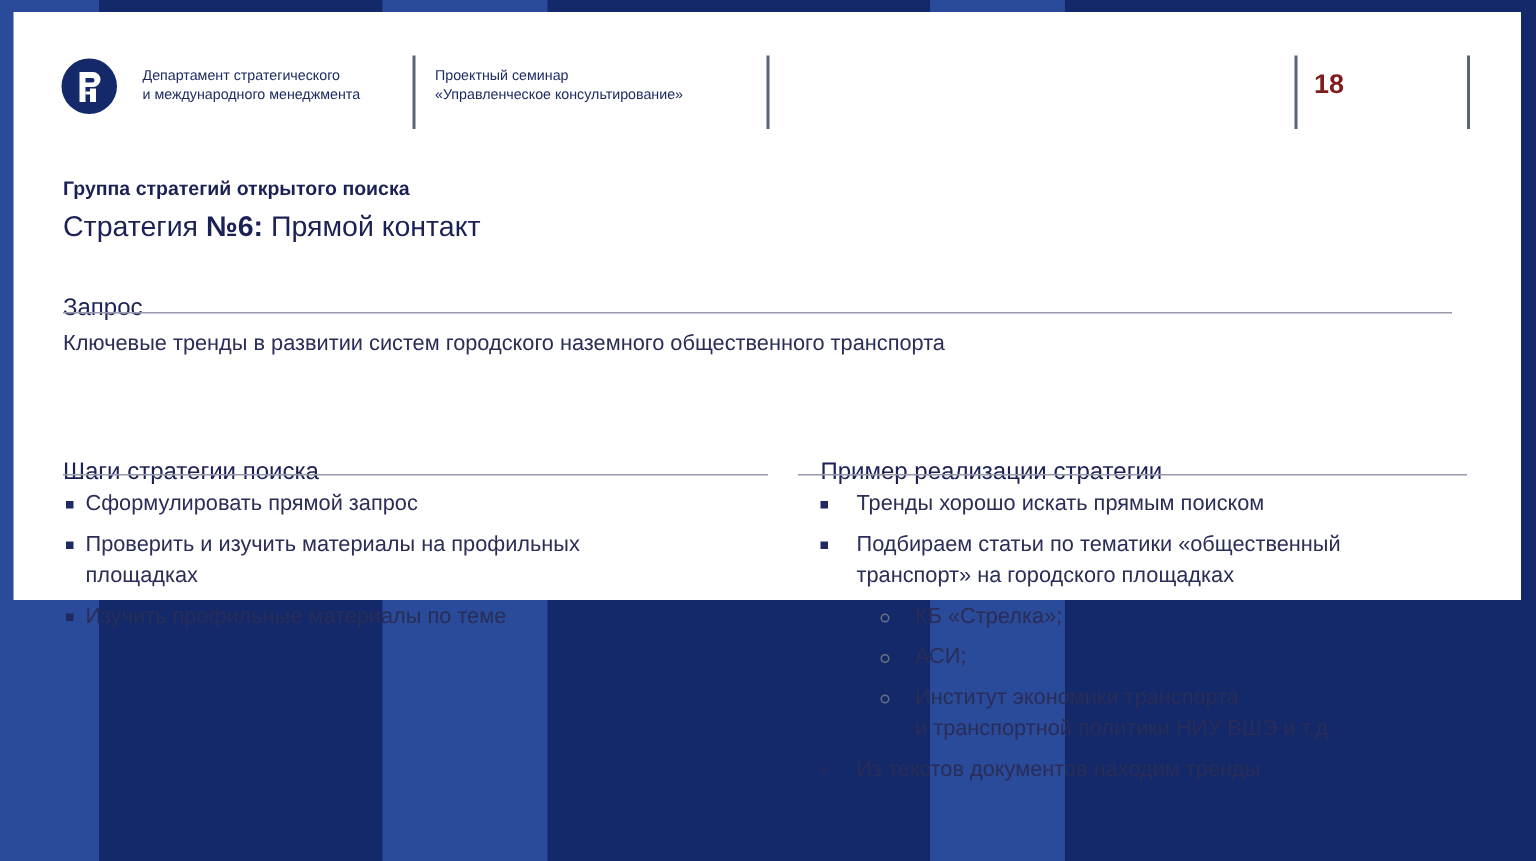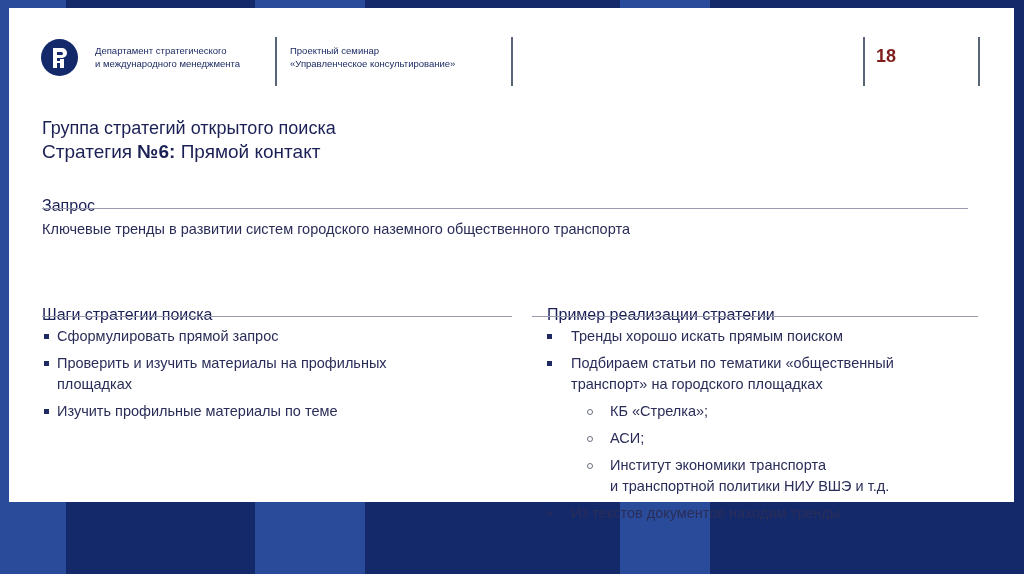--- a/index.html
+++ b/index.html
@@ -7,34 +7,34 @@
       width: 1024px; height: 574px; overflow: hidden; position: relative;
       background: #13296a;
       font-family: "Liberation Sans", "DejaVu Sans", sans-serif;
     }
     .bg-stripe { position: absolute; background: #2a4a9a; }
     .bg-a { left: 0; top: 0; width: 66px; height: 574px; }
     .bg-b { left: 255px; top: 0; width: 110px; height: 574px; }
     .bg-c { left: 620px; top: 0; width: 90px; height: 574px; }
 
     .slide {
-      position: absolute; left: 9px; top: 8px; width: 1005px; height: 494px;
+      position: absolute; left: 9px; top: 8px; width: 1005px; height: 392px;
       background: #ffffff;
     }
     .abs { position: absolute; }
     .logo {
       left: 32px; top: 31px; width: 37px; height: 37px; border-radius: 50%;
       background: #13296a; color: #fff; display: flex; align-items: center; justify-content: center;
     }
     .logo svg { width: 22px; height: 24px; }
     .hdr-text { font-size: 9.5px; line-height: 13px; color: #1d2b63; }
     .vline { width: 2px; background: #5a6478; }
     .page-num { font-size: 18px; font-weight: bold; color: #7f1d1d; }
 
-    .title-group { font-size: 18px; font-weight: normal; color: #1b2055; }
+    .title-group { font-size: 13px; font-weight: bold; color: #1b2055; }
     .title-strategy { font-size: 19px; color: #1b2055; }
     .title-strategy b { font-weight: bold; }
     .h2 { font-size: 16px; font-weight: normal; color: #1b2055; margin-top: 17px; }
     .hline { height: 1px; background: #9a9aae; }
     .body { font-size: 14.5px; color: #2a2d58; line-height: 21px; }
 
     ul.lst { list-style: none; margin: 0; padding: 0; }
     ul.lst li { position: relative; margin-bottom: 6px; }
     .sq {
       position: absolute; width: 5px; height: 5px; background: #1f2a63;

